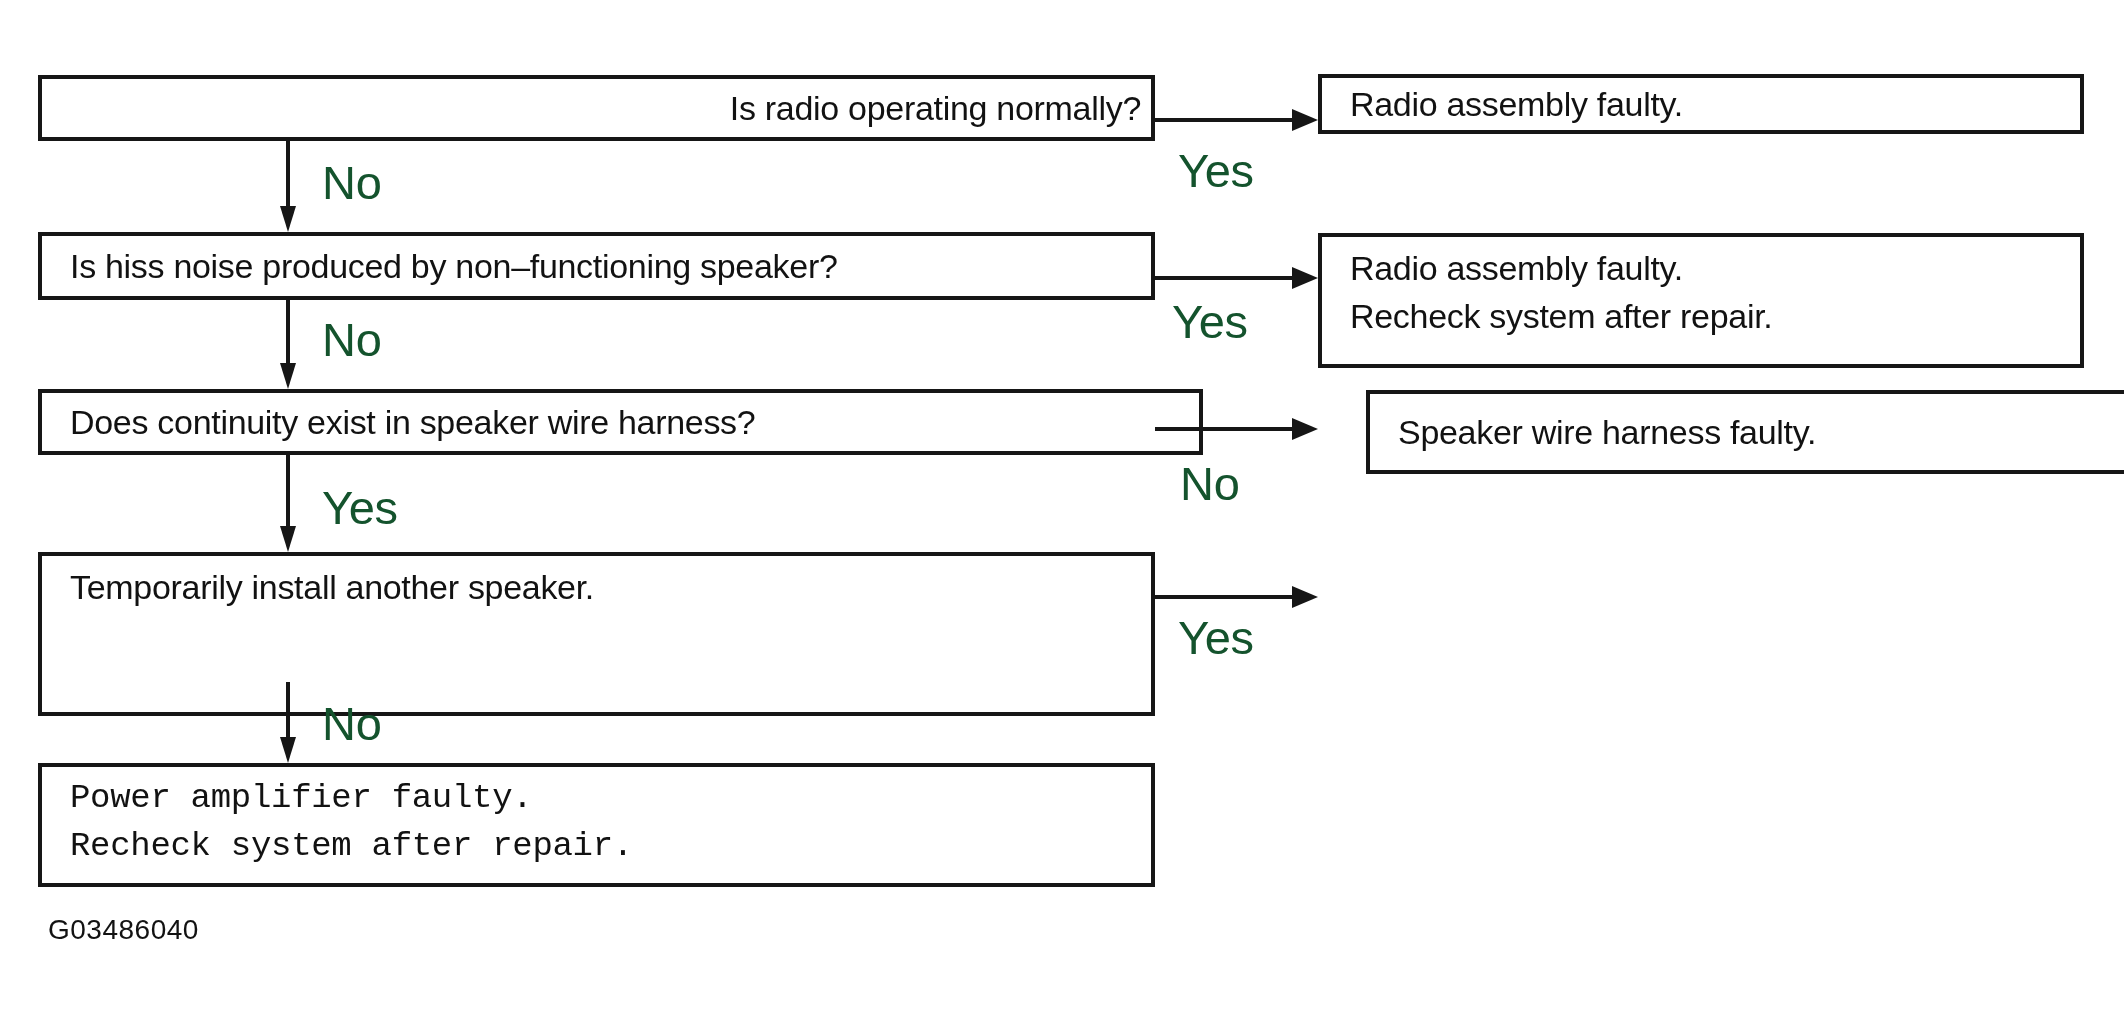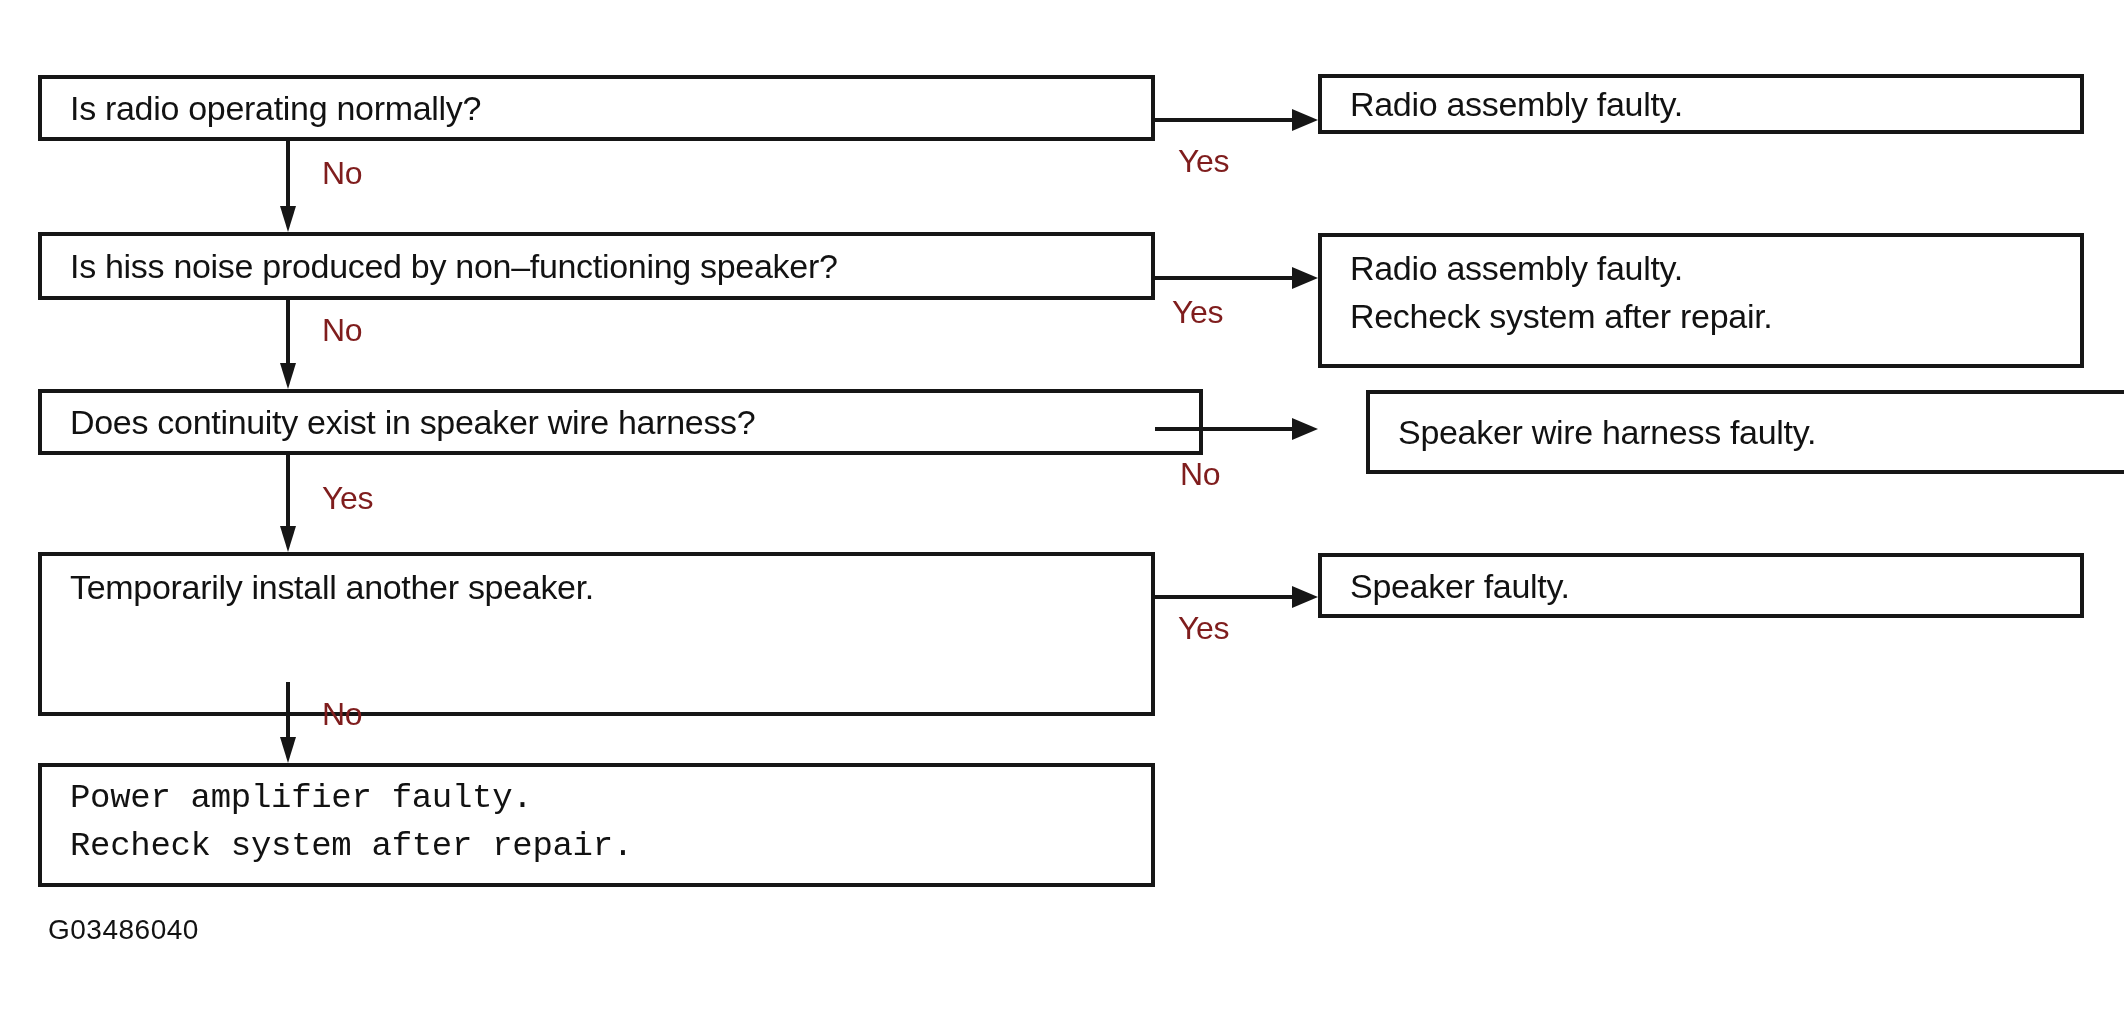--- a/index.html
+++ b/index.html
@@ -64,38 +64,38 @@
     position: absolute;
     width: 0;
     height: 0;
     border-top: 11px solid transparent;
     border-bottom: 11px solid transparent;
     border-left: 26px solid #161616;
   }
   
   .edge-label {
     position: absolute;
-    font-size: 32px;
+    font-size: 47px;
     letter-spacing: -0.3px;
-    color: #7f1d1d;
+    color: #14532d;
     white-space: nowrap;
   }
   
   .figure-id {
     position: absolute;
     left: 36px;
     top: 914px;
     font-size: 28px;
     letter-spacing: 0.5px;
     color: #121212;
     margin-left: 12px;
   }
 
   
-  #b1 { left: 38px; top: 75px;  width: 1117px; height: 66px;  }
+  #b1 { left: 38px; top: 75px;  width: 1117px; height: 66px; align-items: flex-end;  }
   #b2 { left: 38px; top: 232px; width: 1117px; height: 68px;  }
   #b3 { left: 38px; top: 389px; width: 1165px; height: 66px;  }
   #b4 { left: 38px; top: 552px; width: 1117px; height: 164px; }
   #b5 { left: 38px; top: 763px; width: 1117px; height: 124px; font-family: Liberation Mono, monospace; }
   
   #rb1 { left: 1318px; top: 74px;  width: 766px; height: 60px;  }
   #rb2 { left: 1318px; top: 233px; width: 766px; height: 135px; }
   #rb3 { left: 1318px; top: 390px; width: 766px; height: 84px; margin-left: 48px;  }
   #rb4 { left: 1318px; top: 553px; width: 766px; height: 65px;  }
 
@@ -161,23 +161,20 @@
 
   <div class="node toptext" id="rb2">
     <div class="ln">Radio assembly faulty.</div>
     <div class="ln">Recheck system after repair.</div>
   </div>
 
   <div class="node center" id="rb3">
     <div class="ln">Speaker wire harness faulty.</div>
   </div>
 
-  <div class="node center" id="rb4">
-    <div class="ln">Speaker faulty.</div>
-  </div>
 
   <div class="vline" id="v1"></div>
   <div class="arr-down" id="v1h"></div>
   <div class="vline" id="v2"></div>
   <div class="arr-down" id="v2h"></div>
   <div class="vline" id="v3"></div>
   <div class="arr-down" id="v3h"></div>
   <div class="vline" id="v4"></div>
   <div class="arr-down" id="v4h"></div>
 

